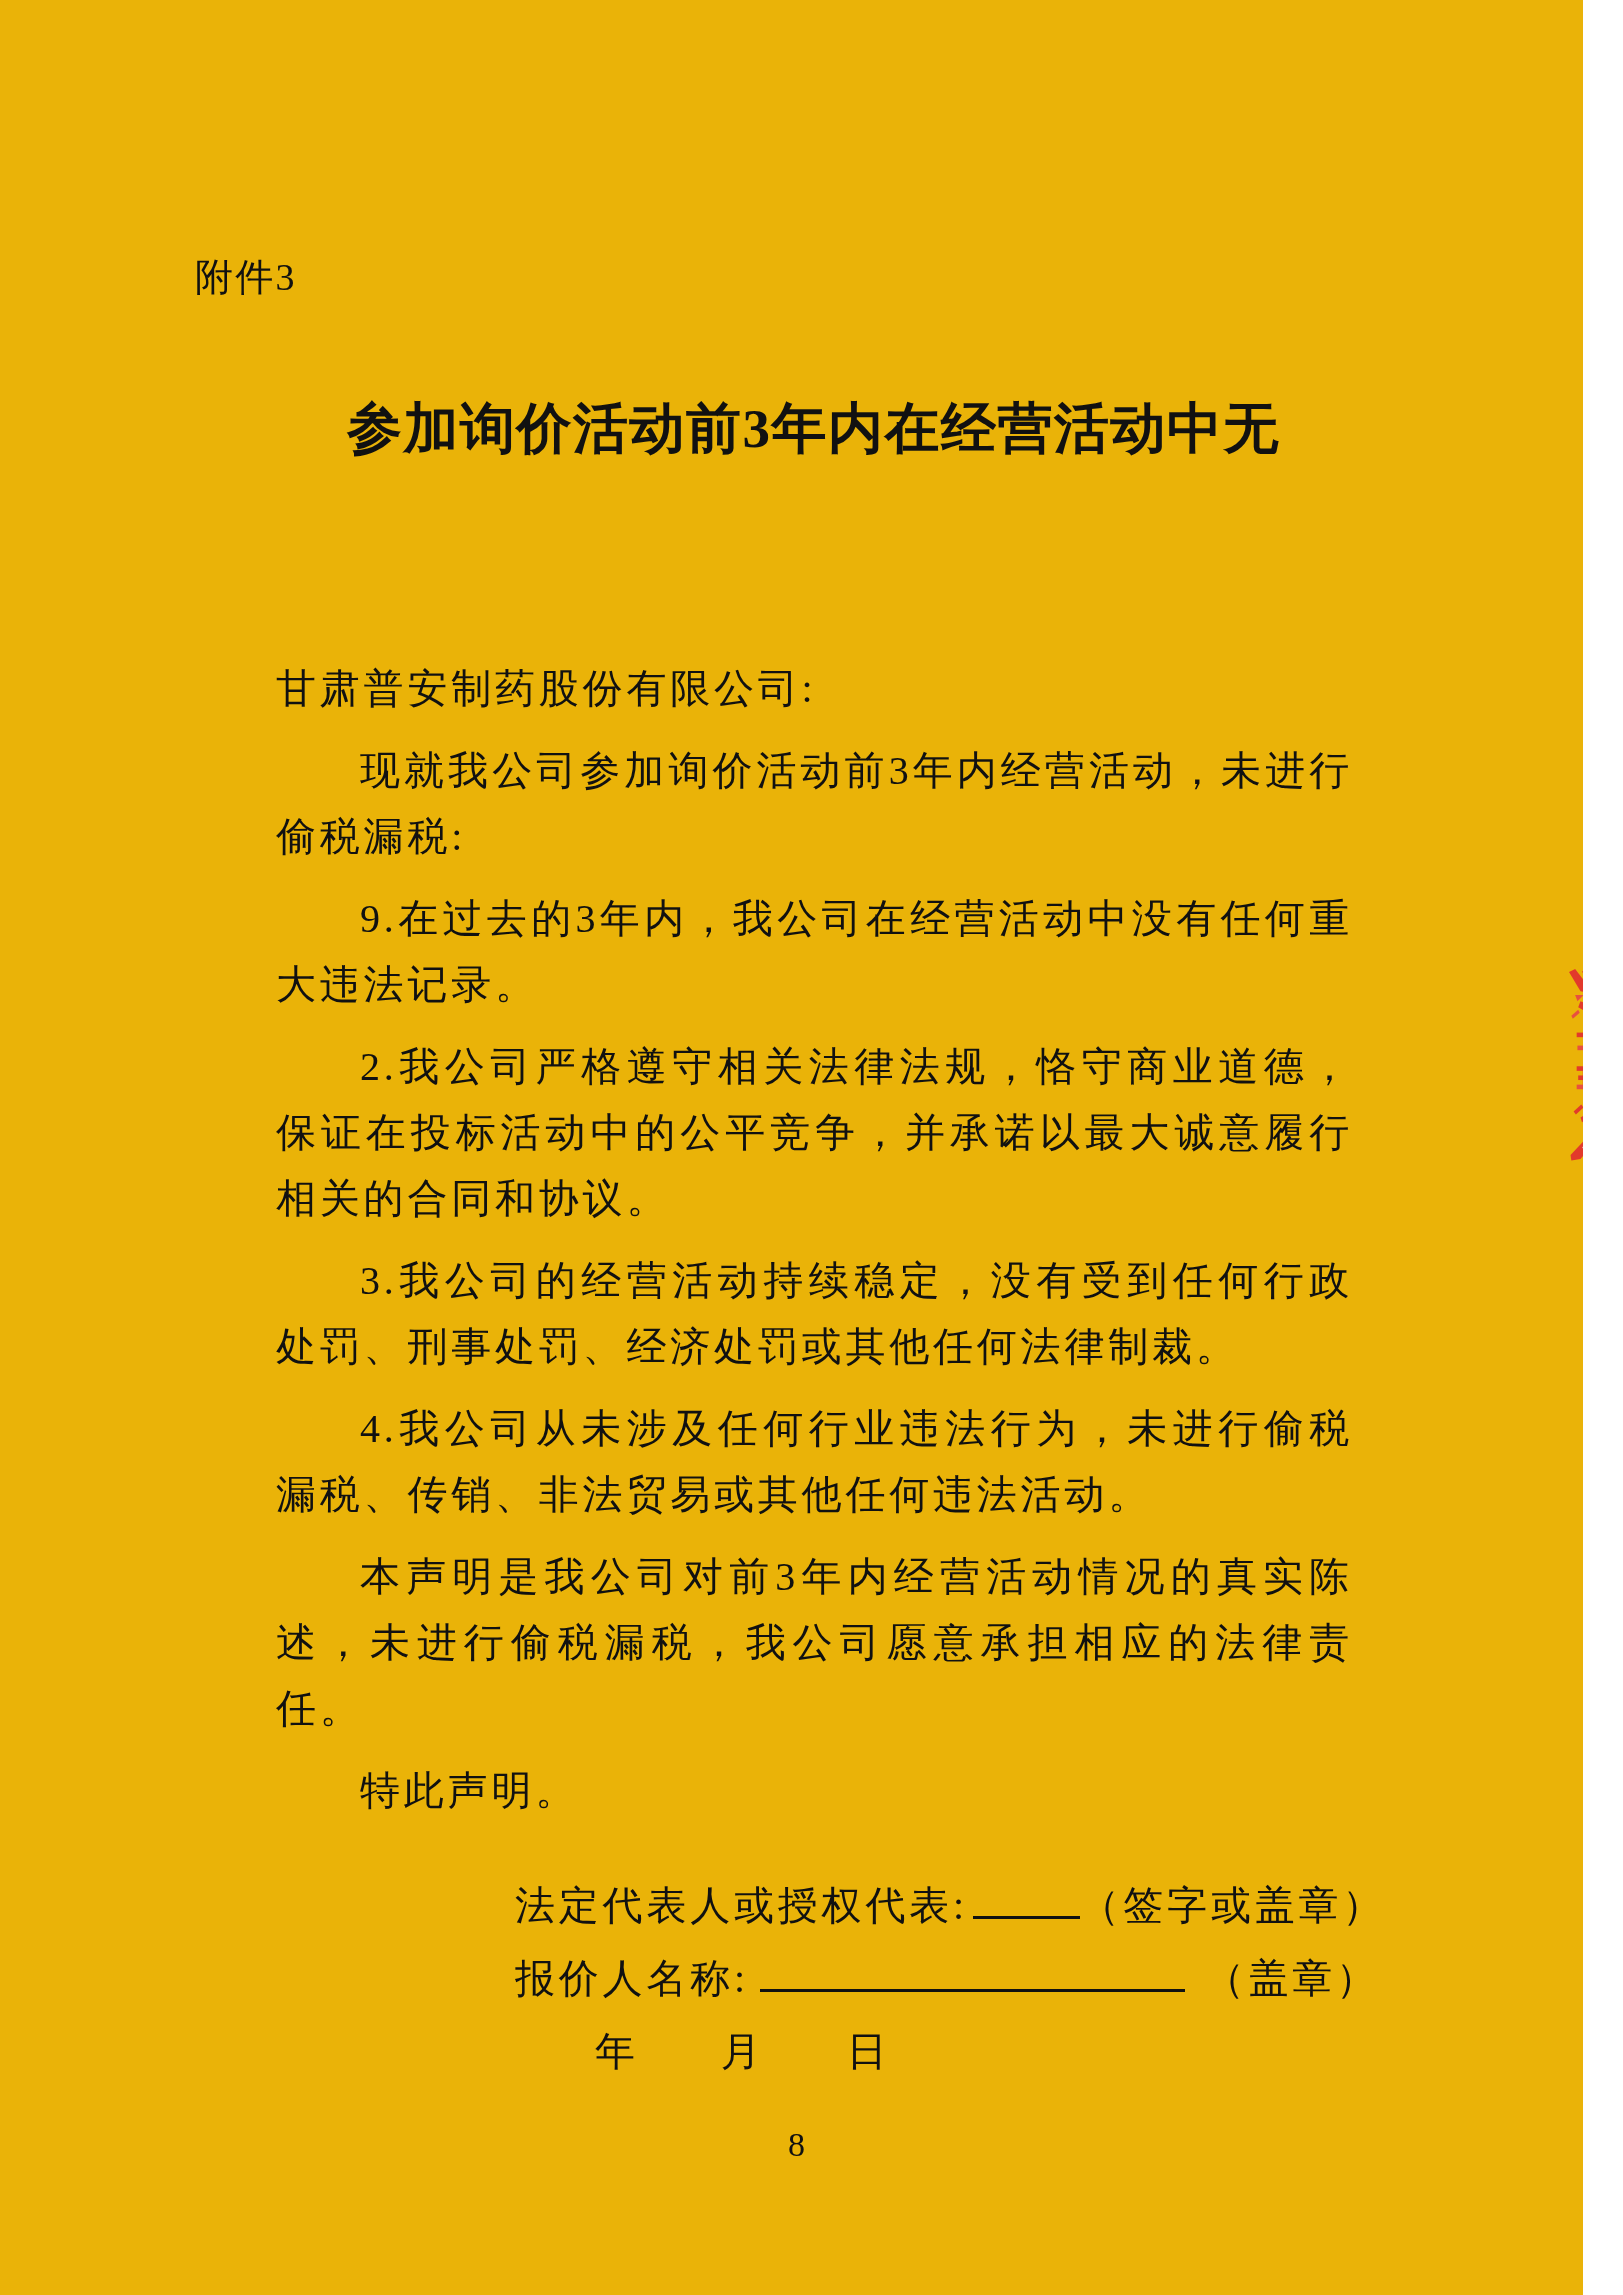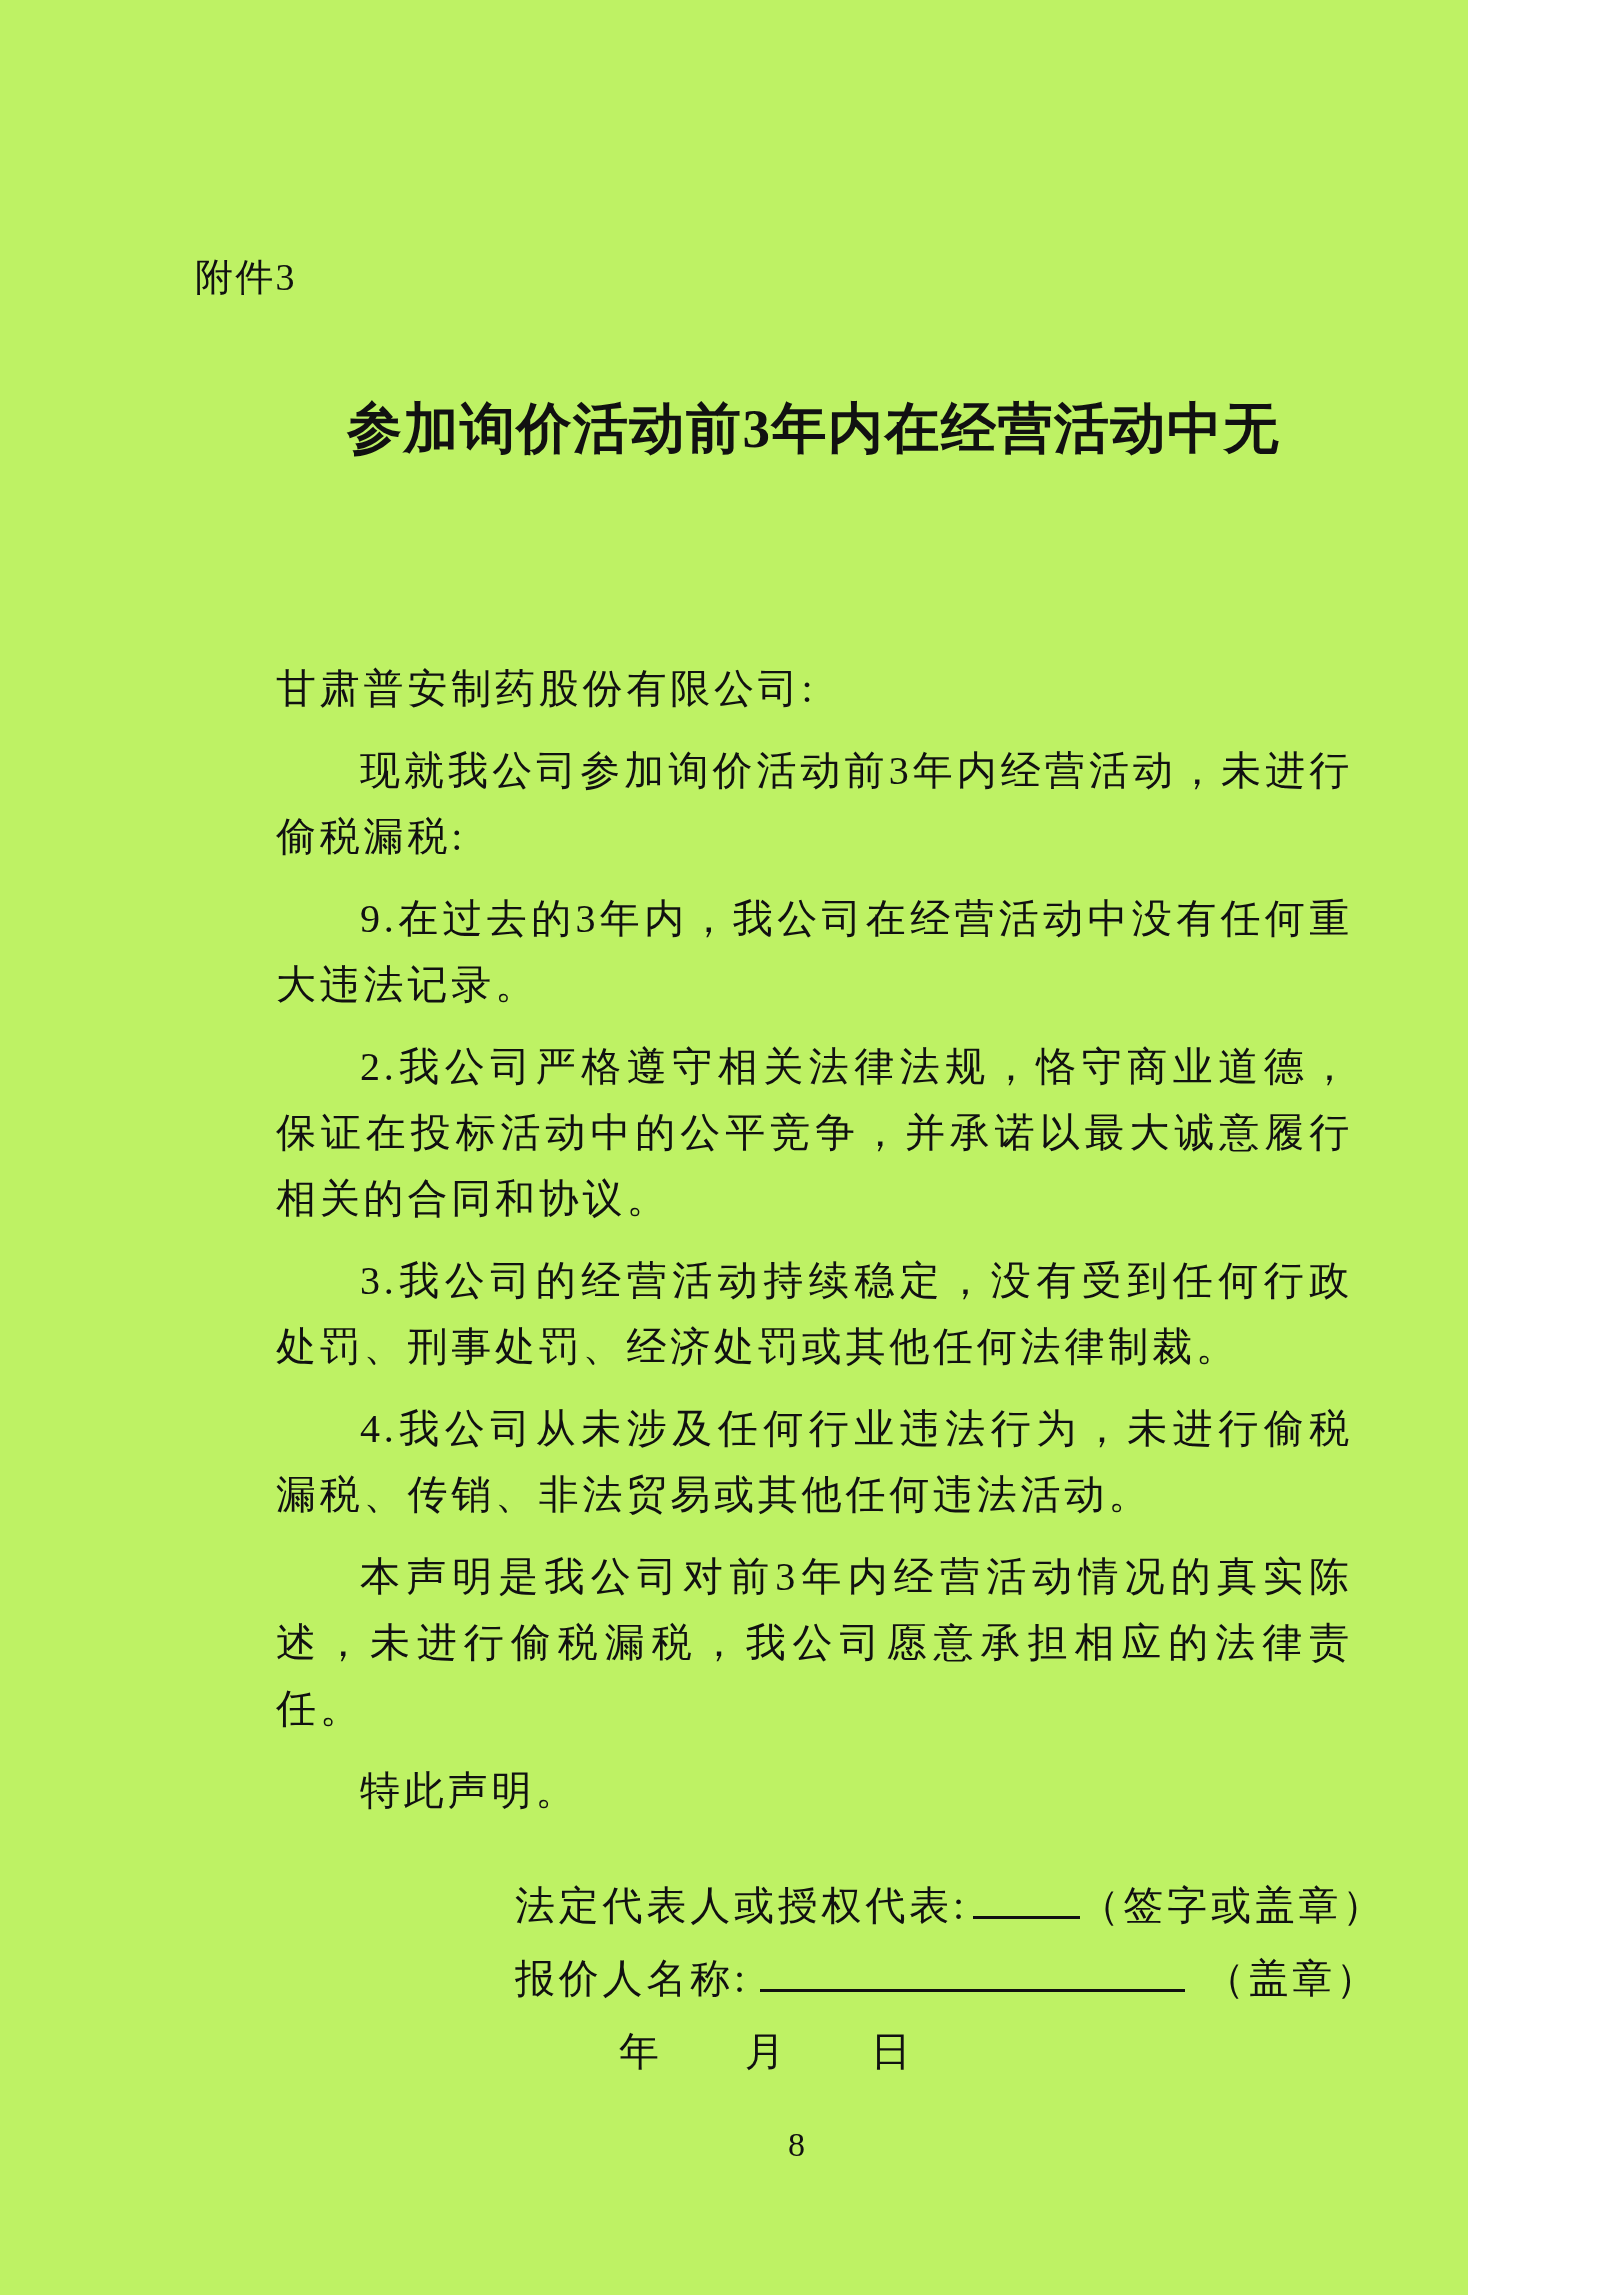--- a/index.html
+++ b/index.html
@@ -1,20 +1,20 @@
 <!DOCTYPE html>
 <html style="font-size:12.2px"><head>
 <meta charset="utf-8">
 <style>
   html, body { margin: 0; padding: 0; background: #ffffff; }
   .page {
     position: relative;
-    width: 1468px;
+    width: 1583px;
     height: 2295px;
-    background: #bef264;
+    background: #eab308;
     color: #111111;
     font-family: "Liberation Serif", "DejaVu Serif", serif;
     overflow: hidden;
   }
   .attachment {
     position: absolute;
     left: 195px;
     top: 252px;
     font-size: 38px;
     letter-spacing: 2.3px;
@@ -54,21 +54,21 @@
   }
   .sig-line { height: 73px; line-height: 73px; }
   .blank {
     display: inline-block;
     height: 0.95em;
     border-bottom: 3.8px solid #111111;
     vertical-align: baseline;
   }
   .blank-a { width: 425px; margin-left: 10.7px; margin-right: 20px; }
   .blank-b { width: 107px; margin-left: 4.6px; }
-  .date-line { margin-left: 104px; }
+  .date-line { margin-left: 80px; }
   .date-line .y { margin-right: 82px; }
   .date-line .m { margin-right: 82px; }
   .pagenum {
     position: absolute;
     left: 0;
     top: 2126px;
     width: 1593px;
     text-align: center;
     font-size: 34px;
   }

